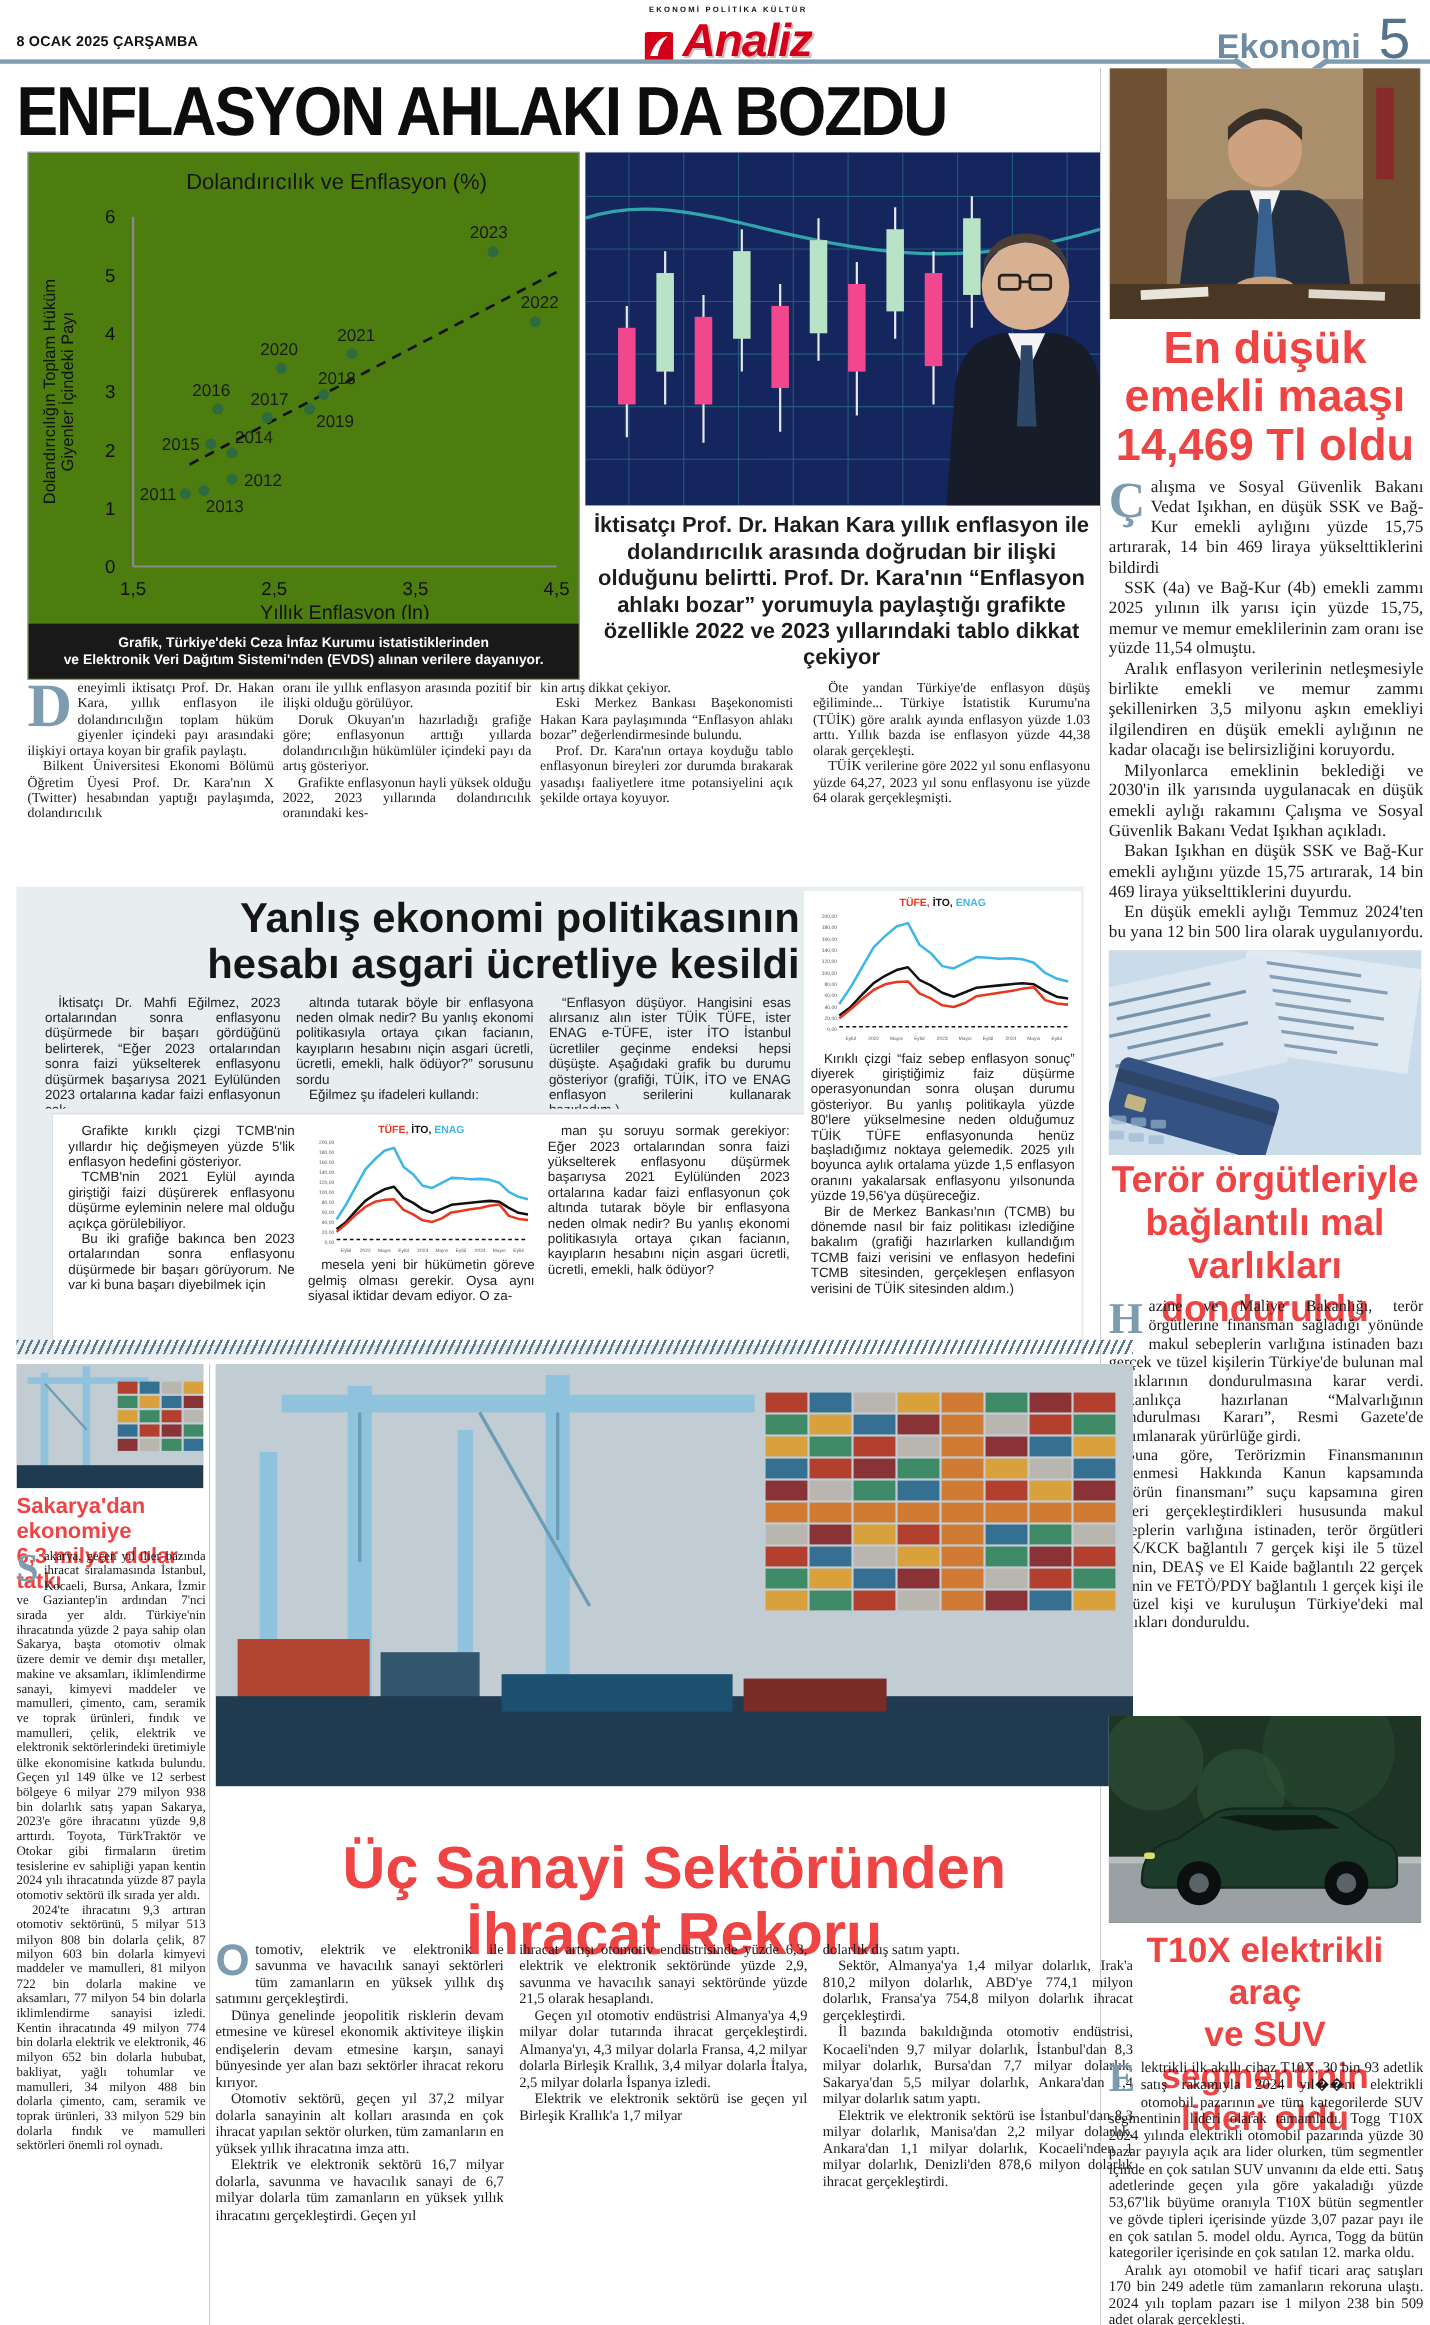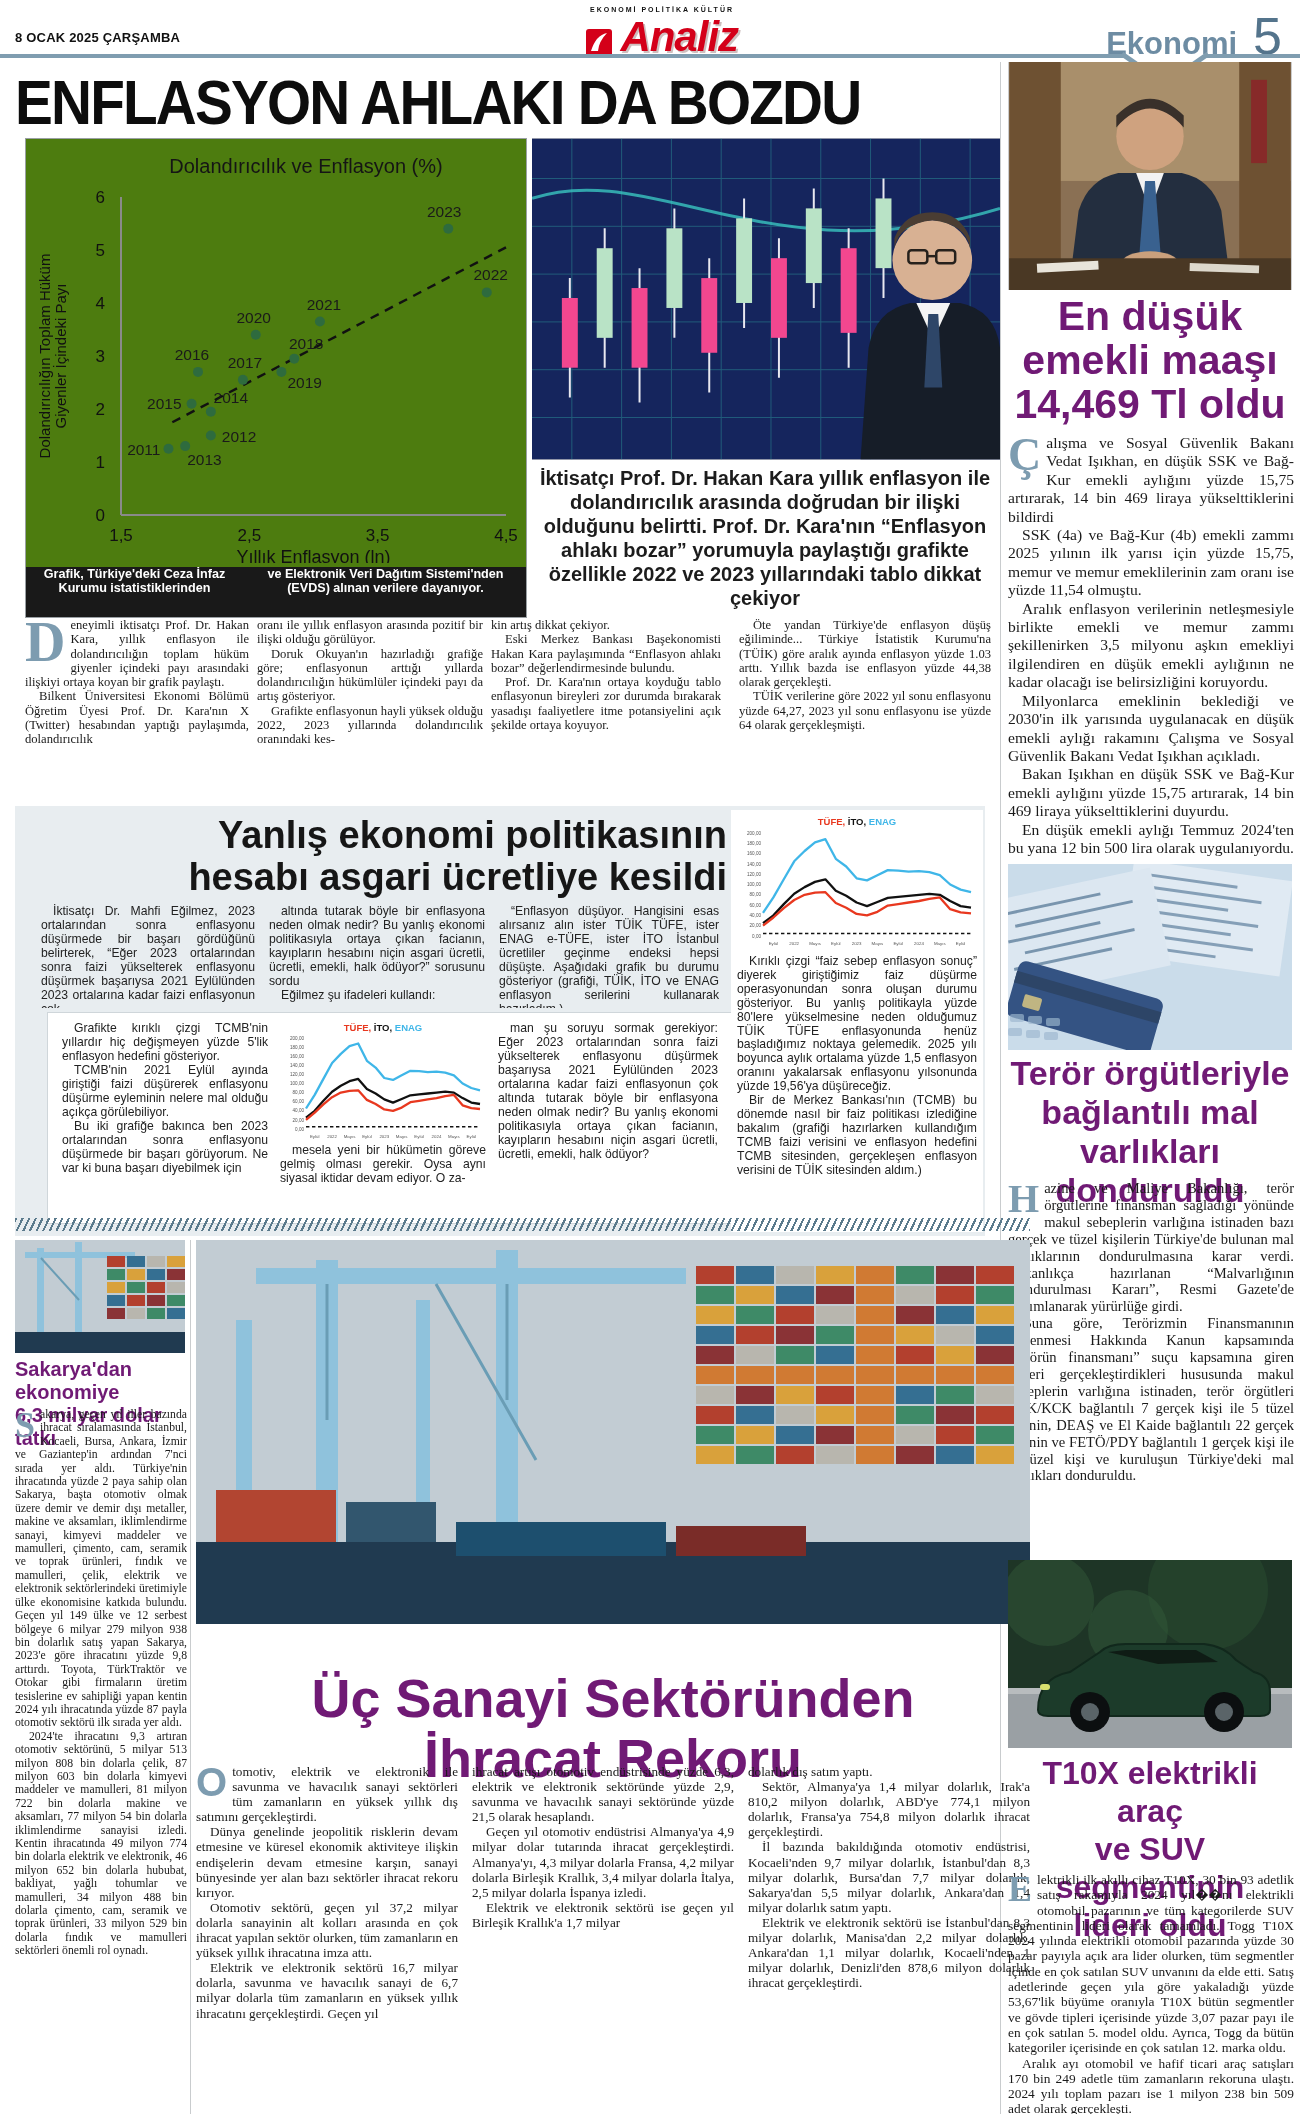--- a/index.html
+++ b/index.html
@@ -16,28 +16,28 @@
   .section-block{right:18px;top:6px;display:flex;align-items:baseline;gap:16px;}
   .section{font-size:31px;color:#6d8ca3;font-weight:600;}
   .pageno{font-size:52px;color:#54748c;font-weight:400;}
   .rule{top:54px;height:4px;background:#7f9db0;}
   .rule-l{left:0;width:1124px;} .rule-r{left:1204px;width:96px;}
   .notch{left:1120px;top:52px;}
   
   .hl-main{left:15px;top:66px;width:760px;white-space:nowrap;}
   .hl-main span{display:inline-block;transform:scaleX(.9);transform-origin:left;
     font-size:63px;font-weight:700;letter-spacing:-2px;color:#0d0d0d;}
-  .hl-c{font-weight:700;text-align:center;color:#701a75;}
+  .hl-c{font-weight:700;text-align:center;color:#ef4444;}
   
   .chart-panel{left:25px;top:138px;width:500px;height:478px;border:1.5px solid #9aa0a4;background:#4d7c0f;}
   .chart-title{position:absolute;left:70px;top:16px;width:420px;text-align:center;
     font-size:20px;color:#151515;}
   .chart-caption{position:absolute;left:0;bottom:0;width:100%;height:50px;background:#191919;
     color:#fff;font-size:12.6px;font-weight:700;text-align:center;display:flex;
-    flex-direction:row;justify-content:center;gap:2px;}
+    flex-direction:column;justify-content:center;gap:2px;}
   
   .photo{overflow:hidden;background:#ccc;}
   
   .lede{left:530px;top:466px;width:470px;font-size:20px;line-height:24px;font-weight:700;
         text-align:center;color:#1c1c1c;}
   .bodycol{font-family:"Liberation Serif",serif;font-size:12.6px;line-height:14.3px;
     text-align:justify;overflow:hidden;height:182px;top:618px;color:#1a1a1a;}
   .bodycol p,.art p{margin:0;text-indent:14px;}
   .cont p:first-child{text-indent:0;}
   .dropcap p:first-child{text-indent:0;}

